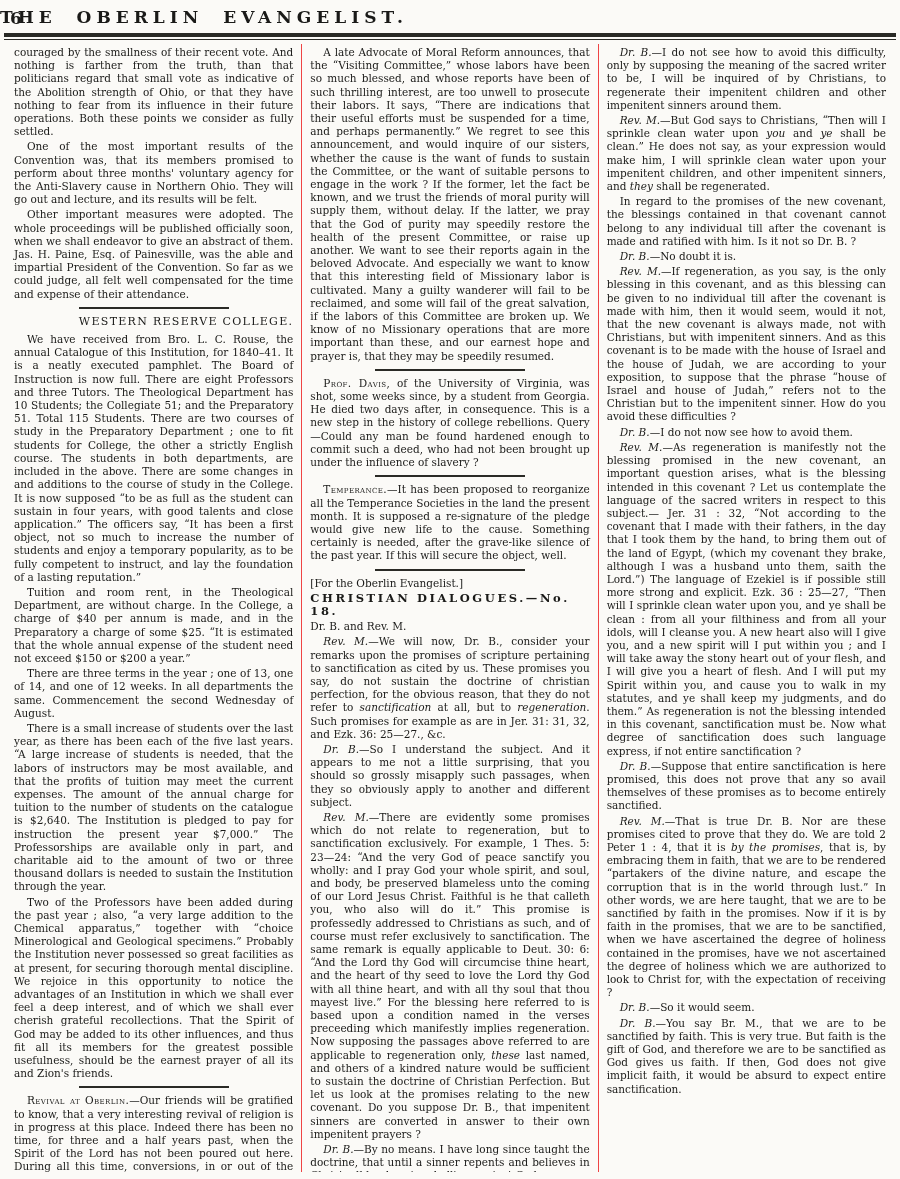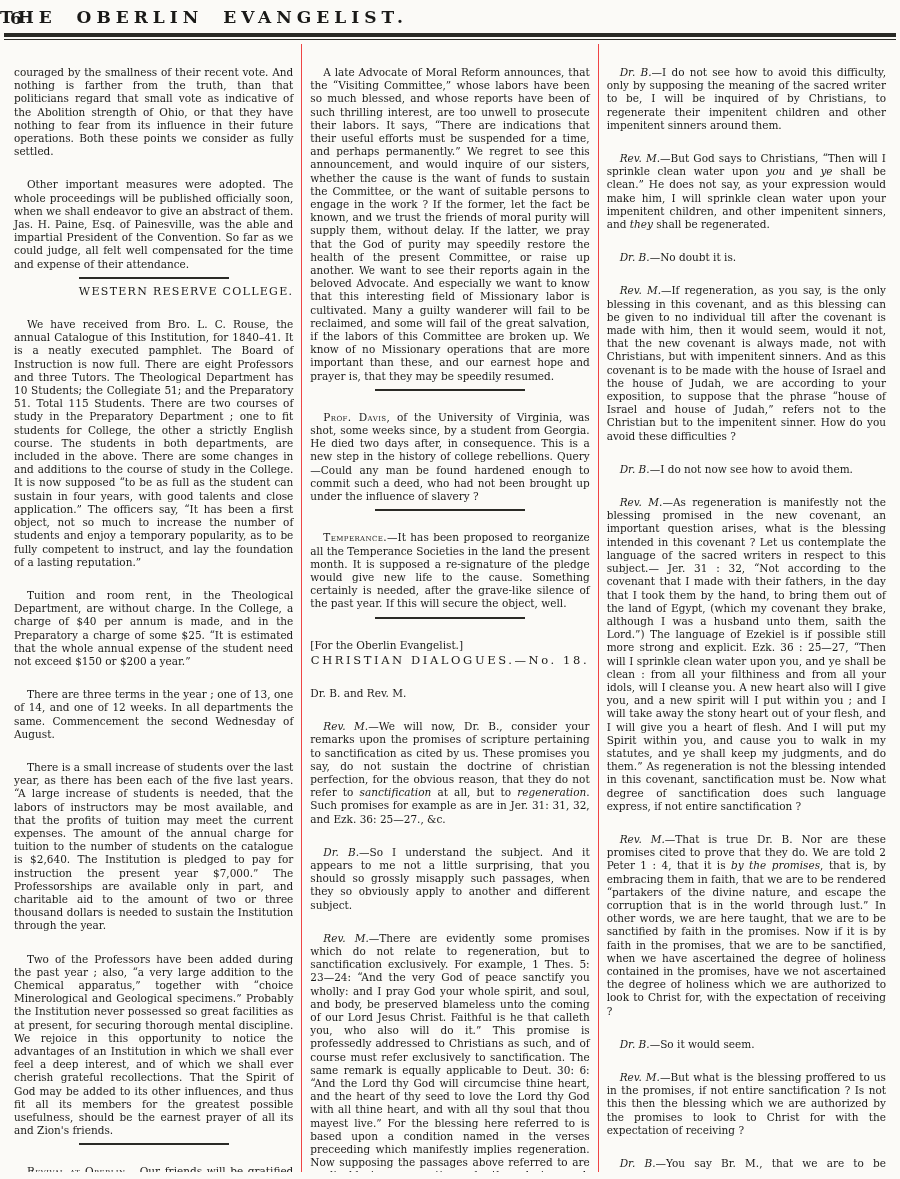--- a/index.html
+++ b/index.html
@@ -36,52 +36,53 @@
     display:flex;
     padding:4px 6px 0 6px;
     height:1132px;
   }
   .column {
     flex:1 1 0;
     padding:2px 8px 0 8px;
     overflow:hidden;
   }
   .column + .column { border-left:1px solid #ef4444; }
-  .column p { font-size:10.5px; line-height:13.2px;margin-top:20px; }
+  .column p { font-size:10.5px; line-height:13.2px; }
   .para { text-align:justify; text-indent:13px; margin:0 0 2px 0; }
   .para.noindent { text-indent:0; }
   .sc { font-variant:small-caps; letter-spacing:.4px; }
   .rule {
     width:150px; margin:6px auto 6px auto;
     border-top:2px solid var(--rule);
   }
   .section-heading {
     text-align:right; text-indent:0;
     letter-spacing:1.3px; margin:5px 0 5px 0 !important;
     font-size:11px !important;
   }
   .article-heading {
-    text-align:center; text-indent:0; font-weight:normal;
+    text-indent:0; font-weight:bold;
     letter-spacing:2.6px; margin:1px 0 2px 0 !important;
     font-size:11.5px !important;
   }
   .center-line { text-indent:0; margin:0 0 2px 0; }
 </style>
 </head>
 <body>
 
 <div class="page">
   <div class="masthead">
     <div class="page-number">6</div>
     <div class="masthead-title">THE OBERLIN EVANGELIST.</div>
   </div>
   <div class="header-rule"></div>
   <div class="columns">
     <div class="column">
         <p class="para noindent">couraged by the smallness of their recent vote.  And nothing is farther from the truth, than that politicians regard that small vote as indicative of the Abolition strength of Ohio, or that they have nothing to fear from its influence in their future operations.  Both these points we consider as fully settled.</p>
+        <p class="para">One of the most important results of the Convention was, that its members promised to perform about three months' voluntary agency for the Anti-Slavery cause in Northern Ohio.  They will go out and lecture, and its results will be felt.</p>
         <p class="para">Other important measures were adopted.  The whole proceedings will be published officially soon, when we shall endeavor to give an abstract of them.  Jas. H. Paine, Esq. of Painesville, was the able and impartial President of the Convention.  So far as we could judge, all felt well compensated for the time and expense of their attendance.</p>
         <div class="rule"></div>
         <p class="section-heading">WESTERN RESERVE COLLEGE.</p>
         <p class="para">We have received from Bro. L. C. Rouse, the annual Catalogue of this Institution, for 1840–41.  It is a neatly executed pamphlet.  The Board of Instruction is now full. There are eight Professors and three Tutors.  The Theological Department has 10 Students; the Collegiate 51; and the Preparatory 51.  Total 115 Students.  There are two courses of study in the Preparatory Department ; one to fit students for College, the other a strictly English course.  The students in both departments, are included in the above.  There are some changes in and additions to the course of study in the College.  It is now supposed “to be as full as the student can sustain in four years, with good talents and close application.” The officers say, “It has been a first object, not so much to increase the number of students and enjoy a temporary popularity, as to be fully competent to instruct, and lay the foundation of a lasting reputation.”</p>
         <p class="para">Tuition and room rent, in the Theological Department, are without charge.  In the College, a charge of $40 per annum is made, and in the Preparatory a charge of some $25.  “It is estimated that the whole annual expense of the student need not exceed $150 or $200 a year.”</p>
         <p class="para">There are three terms in the year ; one of 13, one of 14, and one of 12 weeks.  In all departments the same.  Commencement the second Wednesday of August.</p>
         <p class="para">There is a small increase of students over the last year, as there has been each of the five last years.  “A large increase of students is needed, that the labors of instructors may be most available, and that the profits of tuition may meet the current expenses.  The amount of the annual charge for tuition to the number of students on the catalogue is $2,640.  The Institution is pledged to pay for instruction the present year $7,000.” The Professorships are available only in part, and charitable aid  to the amount of two or three thousand dollars is needed to sustain the Institution through the year.</p>
         <p class="para">Two of the Professors have been added during the past year ; also, “a very large addition to the Chemical apparatus,” together with “choice Minerological and Geological specimens.”  Probably the Institution never possessed so great facilities as at present, for securing thorough mental discipline.  We rejoice in this opportunity to notice the advantages of an Institution in which we shall ever feel a deep interest, and of which we shall ever cherish grateful recollections.  That the Spirit of God may be added to its other influences, and thus fit all its members for the greatest possible usefulness, should be the earnest prayer of all its and Zion's friends.</p>
         <div class="rule"></div>
         <p class="para"><span class="sc">Revival at Oberlin.</span>—Our friends will be gratified to know, that a very interesting revival of religion is in progress at this place.  Indeed there has been no time, for three and a half years past, when the Spirit of the Lord has not been poured out here.  During all this time, conversions, in or out of the church, have been frequent. There has been, during the whole time, what would be called in the churches generally a revival.  But it has been more powerful at some periods than at others, and the conversions have been more numerous.  The present is such a time, and the work is steadily progressing.  We make the announcement, to testify to the goodness of God, and to ask that our friends may remember us in their prayers.</p>
@@ -97,23 +98,24 @@
         <p class="article-heading">CHRISTIAN DIALOGUES.—No. 18.</p>
         <p class="center-line">Dr. B. and Rev. M.</p>
         <p class="para"><i>Rev. M.</i>—We will now, Dr. B., consider your remarks upon the promises of scripture pertaining to sanctification as cited by us.  These promises you say, do not sustain the doctrine of christian perfection, for the obvious reason, that they do not refer to <i>sanctification</i> at all, but to <i>regeneration</i>.  Such promises for example as are in Jer. 31: 31, 32, and Ezk. 36: 25—27., &amp;c.</p>
         <p class="para"><i>Dr. B.</i>—So I understand the subject.  And it appears to me not a little surprising, that you should so grossly misapply such passages, when they so obviously apply to another and different subject.</p>
         <p class="para"><i>Rev. M.</i>—There are evidently some promises which do not relate to regeneration, but to sanctification exclusively.  For example, 1 Thes. 5: 23—24: “And the very God of peace sanctify you wholly: and I pray God your whole spirit, and soul, and body, be preserved blameless unto the coming of our Lord Jesus Christ.  Faithful is he that calleth you, who also will do it.”  This promise is professedly addressed to Christians as such, and of course must refer exclusively to sanctification.  The same remark is equally applicable to Deut. 30: 6: “And the Lord thy God will circumcise thine heart, and the heart of thy seed to love the Lord thy God with all thine heart, and with all thy soul that thou mayest live.”  For the blessing here referred to is based upon a condition named in the verses preceeding which manifestly implies regeneration.  Now supposing the passages above referred to are applicable to regeneration only, <i>these</i> last named, and others of a kindred nature  would be sufficient to sustain the doctrine of Christian Perfection.  But let us look at the promises relating to the new covenant.  Do you suppose Dr. B., that impenitent sinners are converted in answer to their own impenitent prayers ?</p>
         <p class="para"><i>Dr. B.</i>—By no means.  I have long since taught the doctrine, that until a sinner repents and believes in Christ, all he does is rebellion against God.</p>
       </div>
     <div class="column">
         <p class="para"><i>Dr. B.</i>—I do not see how to avoid this difficulty, only by supposing the meaning of the sacred writer to be, I will be inquired of by Christians, to regenerate their impenitent children and other impenitent sinners around them.</p>
         <p class="para"><i>Rev. M.</i>—But God says to Christians, “Then will I sprinkle clean water upon <i>you</i> and <i>ye</i> shall be clean.”  He does not say, as your expression would make him, I will sprinkle clean  water upon your impenitent children, and other impenitent sinners, and <i>they</i> shall be regenerated.</p>
+        <p class="para">In regard to the promises of the new covenant, the blessings contained in that covenant cannot belong to any individual till after the covenant is made and ratified with him.  Is it not so Dr. B. ?</p>
         <p class="para"><i>Dr. B.</i>—No doubt it is.</p>
         <p class="para"><i>Rev. M.</i>—If regeneration, as you say, is the only blessing in this covenant, and as this blessing can be given to no individual till after the covenant is made with him, then it would seem, would it not, that the new covenant is always made, not with Christians, but with impenitent sinners.  And as this covenant is to be made with the house of Israel and the house of Judah, we are according to your exposition, to suppose that the phrase “house of Israel and house of Judah,” refers not to the Christian but to the impenitent sinner.  How do you avoid these difficulties ?</p>
         <p class="para"><i>Dr. B.</i>—I do not now see how to avoid them.</p>
         <p class="para"><i>Rev. M.</i>—As regeneration is manifestly not the blessing promised in the new covenant, an important question arises, what is the blessing intended in this covenant ?  Let us contemplate the language of the sacred writers in respect to this subject.— Jer. 31 : 32, “Not according to the covenant that I made with their fathers, in the day that I took them by the hand, to bring them out of the land of Egypt, (which my covenant they brake, although I was a husband unto them, saith the Lord.”)   The language of Ezekiel is if possible still more strong and explicit.  Ezk. 36 : 25—27, “Then will I sprinkle clean water upon you, and ye shall be clean : from all your filthiness and from all your idols, will I cleanse you.  A new  heart also will I give you, and a new spirit will I put within you ; and I will take away the stony heart out of your flesh, and I will give you a heart of flesh.  And I will put my Spirit within you, and cause you to walk in my statutes, and ye shall keep my judgments, and do them.”  As regeneration is not the blessing intended in this covenant, sanctification must be.  Now what degree of sanctification does such language express, if not entire sanctification ?</p>
+        <p class="para"><i>Dr. B.</i>—Suppose that entire sanctification is here promised, this does not prove that any so avail themselves of these promises as to become entirely sanctified.</p>
         <p class="para"><i>Rev. M.</i>—That is true Dr. B.  Nor are these promises cited to prove that they do.  We are told 2 Peter 1 : 4, that it is <i>by the promises</i>, that is, by embracing them in faith, that we are to be rendered “partakers of the divine nature, and escape the corruption that is in the world through lust.”  In other words, we are here taught, that we are to be sanctified by faith in the promises.  Now if it is by faith in the promises, that we are to be sanctified, when we have ascertained the degree of holiness contained in the promises, have we not ascertained the degree of holiness which we are authorized to look to Christ for, with the expectation of receiving ?</p>
         <p class="para"><i>Dr. B.</i>—So it would seem.</p>
-        <p class="para"><i>Rev. M.</i>—But what is the blessing proffered to us in the promises, if not entire sanctification ?  Is not this then the blessing which we are authorized by the promises to look to Christ for with the expectation of receiving ?</p>
         <p class="para"><i>Dr. B.</i>—You say Br. M., that we are to be sanctified by faith.  This is very true.  But faith is the gift of God, and therefore we are to be sanctified as God gives us faith.  If then, God does not give implicit faith, it would be absurd to expect entire sanctification.</p>
       </div>
   </div>
 </div>
 
 </body></html>

